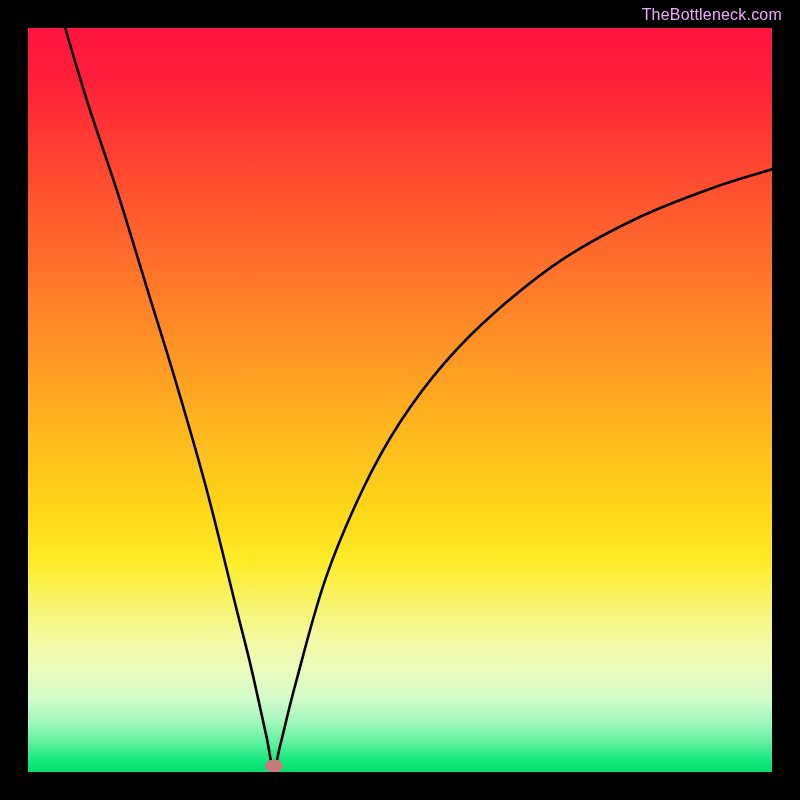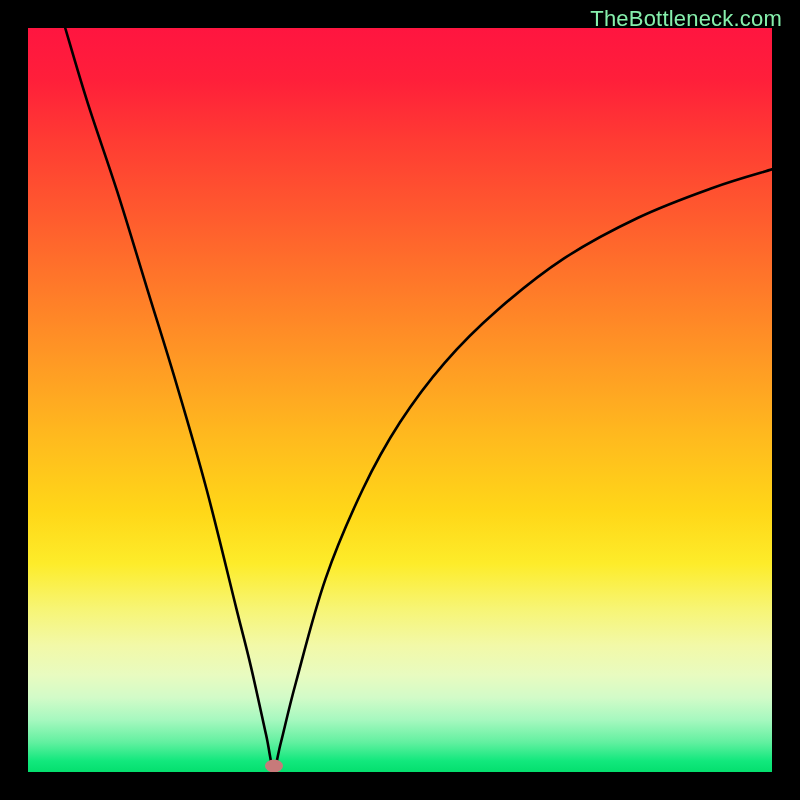--- a/index.html
+++ b/index.html
@@ -8,22 +8,22 @@
     width: 800px;
     height: 800px;
     background: #000;
     position: relative;
     font-family: Arial, sans-serif;
   }
   .watermark {
     position: absolute;
     top: 6px;
     right: 18px;
-    color: #86efac;
-    font-size: 22px;
+    color: #f0abfc;
+    font-size: 16px;
     letter-spacing: 0.2px;
     z-index: 10;
     margin-left: 21px;
   }
   .plot-area {
     position: absolute;
     left: 28px;
     top: 28px;
     width: 744px;
     height: 744px;

